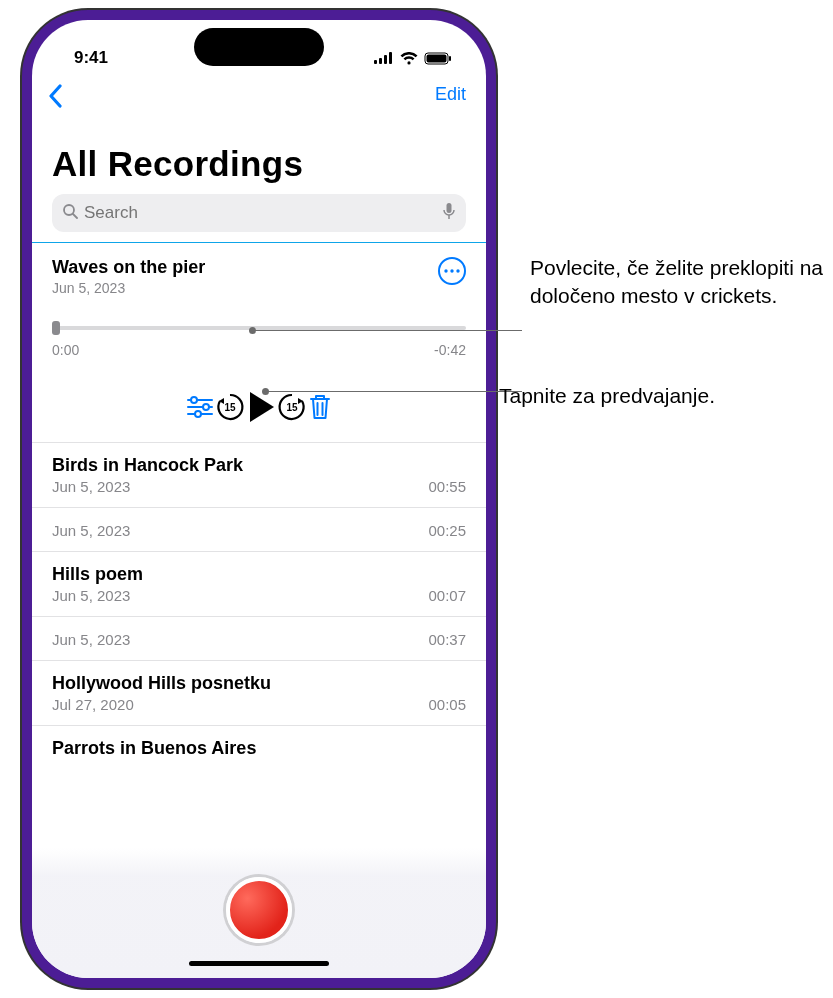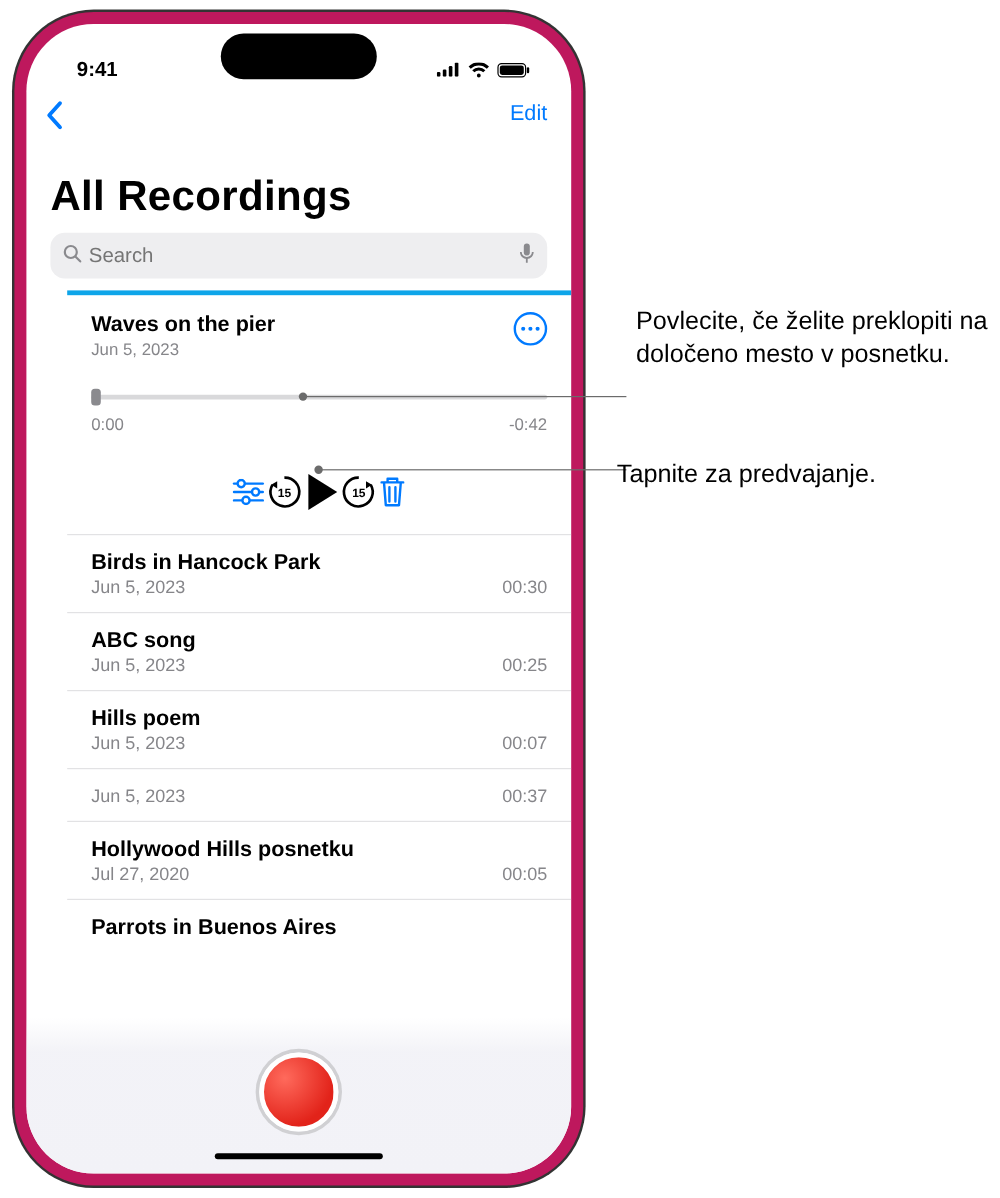--- a/index.html
+++ b/index.html
@@ -5,26 +5,26 @@
     * { box-sizing: border-box; margin: 0; padding: 0; }
     body {
       font-family: -apple-system, BlinkMacSystemFont, "Segoe UI", Helvetica, Arial, sans-serif;
       background: #fff;
       width: 833px;
       height: 998px;
       position: relative;
     }
     .phone-frame {
       position: absolute;
-      left: 12px;
+      left: 22px;
       top: 10px;
       width: 474px;
       height: 978px;
       border-radius: 66px;
-      background: #be185d;
+      background: #4c1d95;
       padding: 10px;
       box-shadow: 0 0 0 2px #333;
     }
     .screen {
       width: 100%;
       height: 100%;
       background: #fff;
       border-radius: 56px;
       overflow: hidden;
       position: relative;
@@ -83,22 +83,21 @@
     .search-bar input {
       flex: 1;
       border: none;
       background: transparent;
       font-size: 17px;
       color: #8a8a8e;
       outline: none;
       margin-left: 6px;
     }
     .list-container {
-      border-top: 4px solid #0ea5e9;
-      margin-left: 34px;
+      border-top: 1px solid #0ea5e9;
     }
     .expanded-item {
       padding: 14px 20px 14px 20px;
       border-bottom: 1px solid #e2e2e4;
     }
     .exp-header {
       display: flex;
       justify-content: space-between;
       align-items: flex-start;
     }
@@ -188,21 +187,21 @@
       border-radius:3px;
     }
     
     .callout {
       position: absolute;
       font-size: 21px;
       line-height: 1.35;
       color: #000;
     }
     .callout-1 { left: 530px; top: 254px; width: 300px; }
-    .callout-2 { left: 514px; top: 382px; width: 300px; }
+    .callout-2 { left: 499px; top: 382px; width: 300px; }
     .callout-line {
       position: absolute;
       height: 1px;
       background: #6b6b6b;
     }
     .callout-line::before {
       content:'';
       position:absolute;
       left:-4px; top:-3px;
       width:7px; height:7px;
@@ -339,25 +338,24 @@
                 <path d="M3 6 h18 M8 6 V3 h8 v3 M5 6 l1.5 19 h11 L19 6 M9.5 10 v12 M14.5 10 v12" stroke="#007aff" stroke-width="2" fill="none" stroke-linecap="round" stroke-linejoin="round"></path>
               </svg>
           </span>
         </div>
       </div>
 
       <div class="list-item">
         <div class="li-title">Birds in Hancock Park</div>
         <div class="li-row2">
             <span>Jun 5, 2023</span>
-            <span>00:30</span>
-          </div>
-      </div>
-      <div class="list-item">
-        <div class="li-title">ABC song</div>
+            <span>00:55</span>
+          </div>
+      </div>
+      <div class="list-item">
         <div class="li-row2">
             <span>Jun 5, 2023</span>
             <span>00:25</span>
           </div>
       </div>
       <div class="list-item">
         <div class="li-title">Hills poem</div>
         <div class="li-row2">
             <span>Jun 5, 2023</span>
             <span>00:07</span>
@@ -386,14 +384,14 @@
       <div class="record-btn"></div>
       <div class="home-indicator"></div>
     </div>
 
   </div>
 </div>
 
 <div class="callout-line line1"></div>
 <div class="callout-line line2"></div>
 
-<div class="callout callout-1">Povlecite, če želite preklopiti na določeno mesto v posnetku.</div>
+<div class="callout callout-1">Povlecite, če želite preklopiti na določeno mesto v crickets.</div>
 <div class="callout callout-2">Tapnite za predvajanje.</div>
 
 </body></html>

